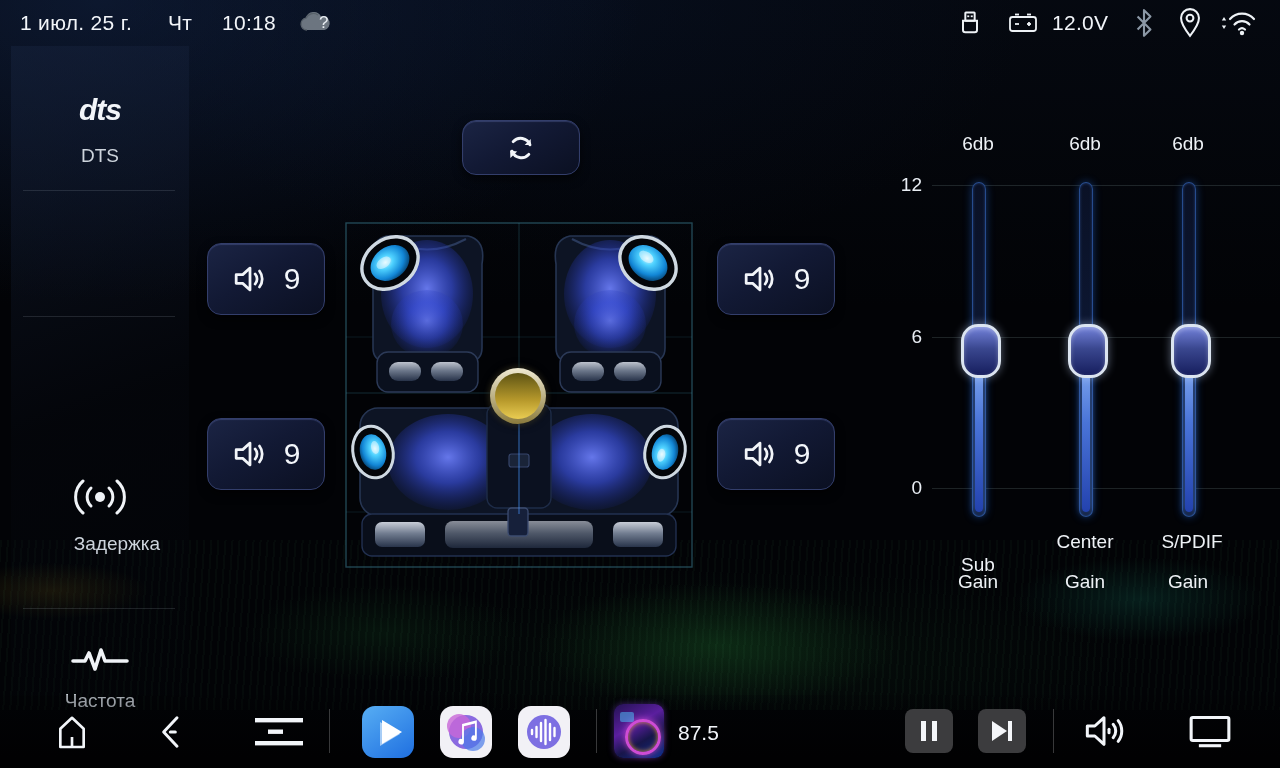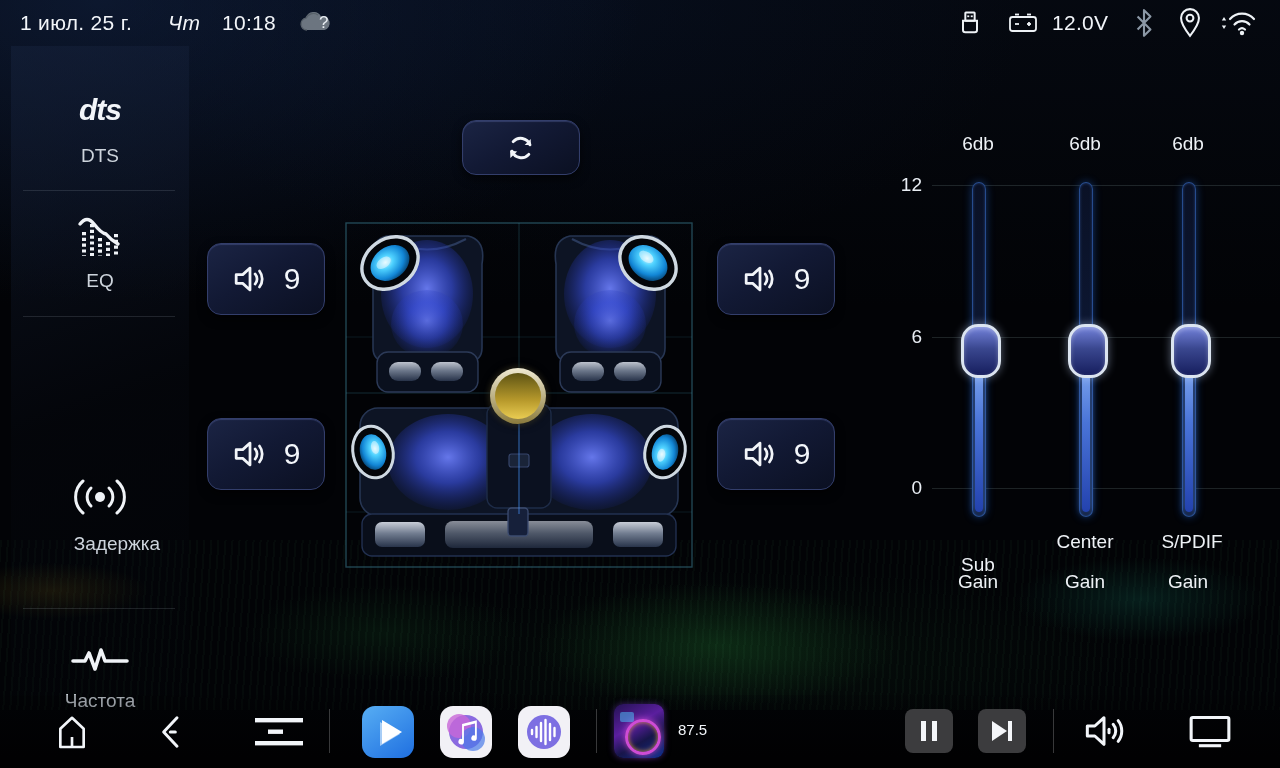--- a/index.html
+++ b/index.html
@@ -56,32 +56,32 @@
   .sl-text{position:absolute;width:110px;text-align:center;font-size:19px;color:#eef2f6;}
   
   .bottombar{position:absolute;left:0;top:695px;width:1280px;height:73px;
     background:linear-gradient(180deg, rgba(2,3,5,.2), rgba(0,0,0,.78));}
   .bb-div{position:absolute;top:14px;width:1px;height:44px;background:rgba(255,255,255,.22);}
   .bb-icon{position:absolute;cursor:pointer;}
   .media-btn{position:absolute;width:48px;height:44px;border-radius:8px;background:#3c3c3e;
     display:flex;align-items:center;justify-content:center;cursor:pointer;}
   .app{position:absolute;width:52px;height:52px;border-radius:13px;cursor:pointer;}
   .dts-logo{font-weight:900;font-style:italic;font-size:30px;letter-spacing:-1px;color:#f2f5f9;}
-  .freq-text{font-size:15px;color:#f2f5f9;}
+  .freq-text{font-size:21px;color:#f2f5f9;}
 </style>
 </head>
 <body>
 
 <div class="screen">
   <div class="bg-top"></div>
   <div class="bg-waves"></div>
 
   <div class="abs" style="left:0;top:0;width:1280px;height:46px;">
     <span class="abs sb-text" style="left:20px;top:11px;">1 июл. 25 г.</span>
-    <span class="abs sb-text" style="left:168px;top:11px;font-style:italic;">Чт</span>
+    <span class="abs sb-text" style="left:168px;top:11px;">Чт</span>
     <span class="abs sb-text" style="left:222px;top:11px;">10:18</span>
 
     <div class="abs" style="left:298px;top:8px;width:36px;height:28px;">
       <svg width="36" height="28" viewBox="0 0 36 28">
         <path d="M9 22 a6 6 0 0 1 -1-11.9 A8 8 0 0 1 23 8.5 a5.5 5.5 0 0 1 3.5 13.5 Z" fill="#7e8790" opacity="0.85"></path>
         <path d="M9 22 a6 6 0 0 1 -1-11.9 A8 8 0 0 1 20 7" fill="none" stroke="#59626b" stroke-width="1.4"></path>
         <text x="21" y="20" font-size="17" fill="#e8edf2" font-family="Liberation Sans,sans-serif">?</text>
       </svg>
     </div>
 
@@ -130,35 +130,20 @@
   </div>
 
   <div class="sidebar">
 
     <div class="side-item" style="top:39px;height:105px;">
       <div class="dts-logo" style="margin-top:8px;">dts</div>
       <div class="side-label" style="margin-top:18px;">DTS</div>
     </div>
     <div class="side-div" style="top:144px;"></div>
 
-    <div class="side-item" style="top:158px;height:110px;">
-      <div style="margin-top:10px;">
-        <svg width="48" height="44" viewBox="0 0 48 44">
-          <g stroke="#f0f3f7" stroke-width="4" stroke-dasharray="3.2 2.6">
-            <line x1="8" y1="18" x2="8" y2="42"></line>
-            <line x1="16" y1="10" x2="16" y2="42"></line>
-            <line x1="24" y1="24" x2="24" y2="42"></line>
-            <line x1="32" y1="28" x2="32" y2="42"></line>
-            <line x1="40" y1="20" x2="40" y2="42"></line>
-          </g>
-          <path d="M4 10 q7 -9 14 0 t12 10 q5 6 12 10" fill="none" stroke="#f0f3f7" stroke-width="3.4" stroke-linecap="round"></path>
-        </svg>
-      </div>
-      <div class="side-label" style="margin-top:8px;">EQ</div>
-    </div>
     <div class="side-div" style="top:270px;"></div>
 
 
     <div class="side-item" style="top:415px;height:112px;">
       <div style="margin-top:14px;">
         <svg width="62" height="44" viewBox="0 0 62 44" fill="none" stroke="#f0f3f7" stroke-linecap="round">
           <circle cx="31" cy="22" r="5" fill="#f0f3f7" stroke="none"></circle>
           <path d="M22 13 a12.5 12.5 0 0 0 0 18" stroke-width="3"></path>
           <path d="M14 6 a21 21 0 0 0 0 32" stroke-width="3"></path>
           <path d="M40 13 a12.5 12.5 0 0 1 0 18" stroke-width="3"></path>

